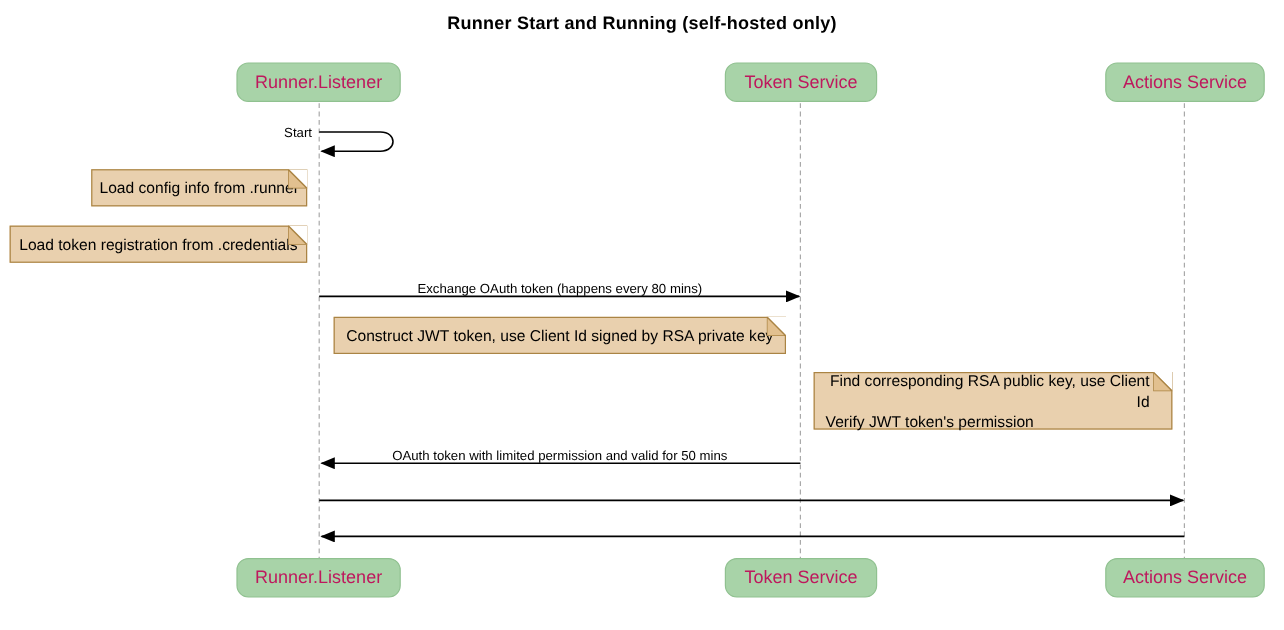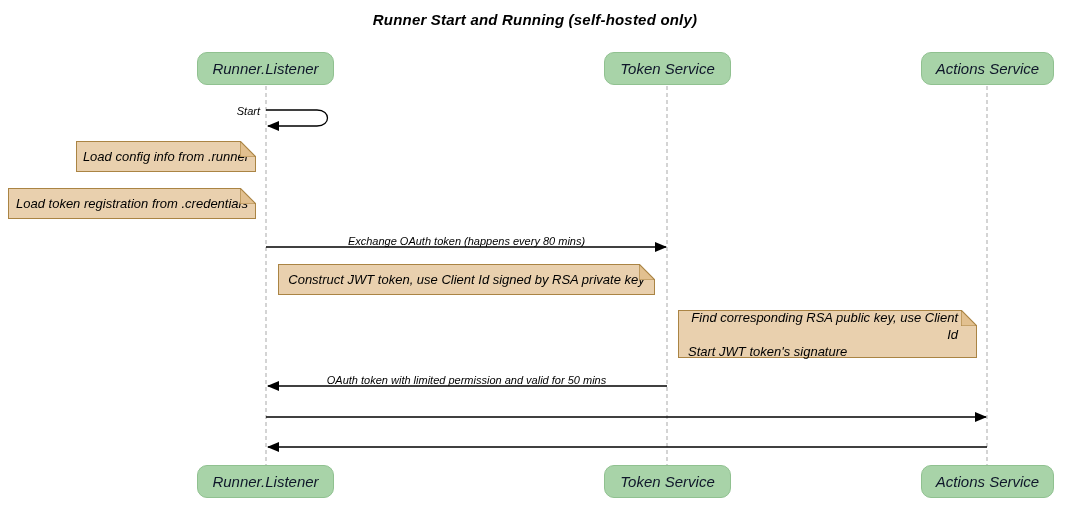--- a/index.html
+++ b/index.html
@@ -1,29 +1,29 @@
 <!DOCTYPE html>
 <html><head>
 <meta charset="utf-8">
 <style>
   html,body { margin:0; padding:0; background:#ffffff; }
   .canvas {
     position:relative; width:1070px; height:525px; background:#ffffff;
-    font-family:"Liberation Sans", sans-serif; overflow:hidden; color:#000;font-style:italic;
+    font-family:"Liberation Sans", sans-serif; overflow:hidden; color:#000;
   }
   .title {
     position:absolute; top:11px; left:0; width:1070px; text-align:center;
     font-size:15px; font-weight:bold; letter-spacing:0.2px;
   }
   .overlay { position:absolute; top:0; left:0; }
   .participant {
     position:absolute; height:33px; box-sizing:border-box;
     background:#a8d3a8; border:1px solid #90c190; border-radius:10px;
     display:flex; align-items:center; justify-content:center;
-    font-size:15px; color:#0f172a;
+    font-size:15px; color:#be185d;
   }
   .msg-label {
     position:absolute; font-size:11px; text-align:center; white-space:nowrap;
     line-height:14px;
   }
   .start-label { text-align:right; }
   .note {
     position:absolute; box-sizing:border-box;
     background:#e9d0ae; border:1px solid #aa8444;
     font-size:13px; line-height:16px;
@@ -92,21 +92,21 @@
   <div class="note" style="left:278px; top:264px; width:377px; height:31px;">
     <span>Construct JWT token, use Client Id signed by RSA private key</span>
     <svg class="fold" viewBox="0 0 16 16">
       <polygon points="0,0 16,0 16,16" fill="#ffffff"></polygon>
       <polygon points="0,0 16,16 0,16" fill="#e2c08f" stroke="#aa8444" stroke-width="1.2"></polygon>
     </svg>
   </div>
 
   <div class="note note-multiline" style="left:678px; top:310px; width:299px; height:48px;">
     <span>Find corresponding RSA public key, use Client Id</span>
-    <span>Start JWT token's signature</span>
+    <span>Verify JWT token's permission</span>
     <svg class="fold" viewBox="0 0 16 16">
       <polygon points="0,0 16,0 16,16" fill="#ffffff"></polygon>
       <polygon points="0,0 16,16 0,16" fill="#e2c08f" stroke="#aa8444" stroke-width="1.2"></polygon>
     </svg>
   </div>
 
   <div class="participant" style="left:197px; top:52px; width:137px;">Runner.Listener</div>
   <div class="participant" style="left:604px; top:52px; width:127px;">Token Service</div>
   <div class="participant" style="left:921px; top:52px; width:133px;">Actions Service</div>
 

